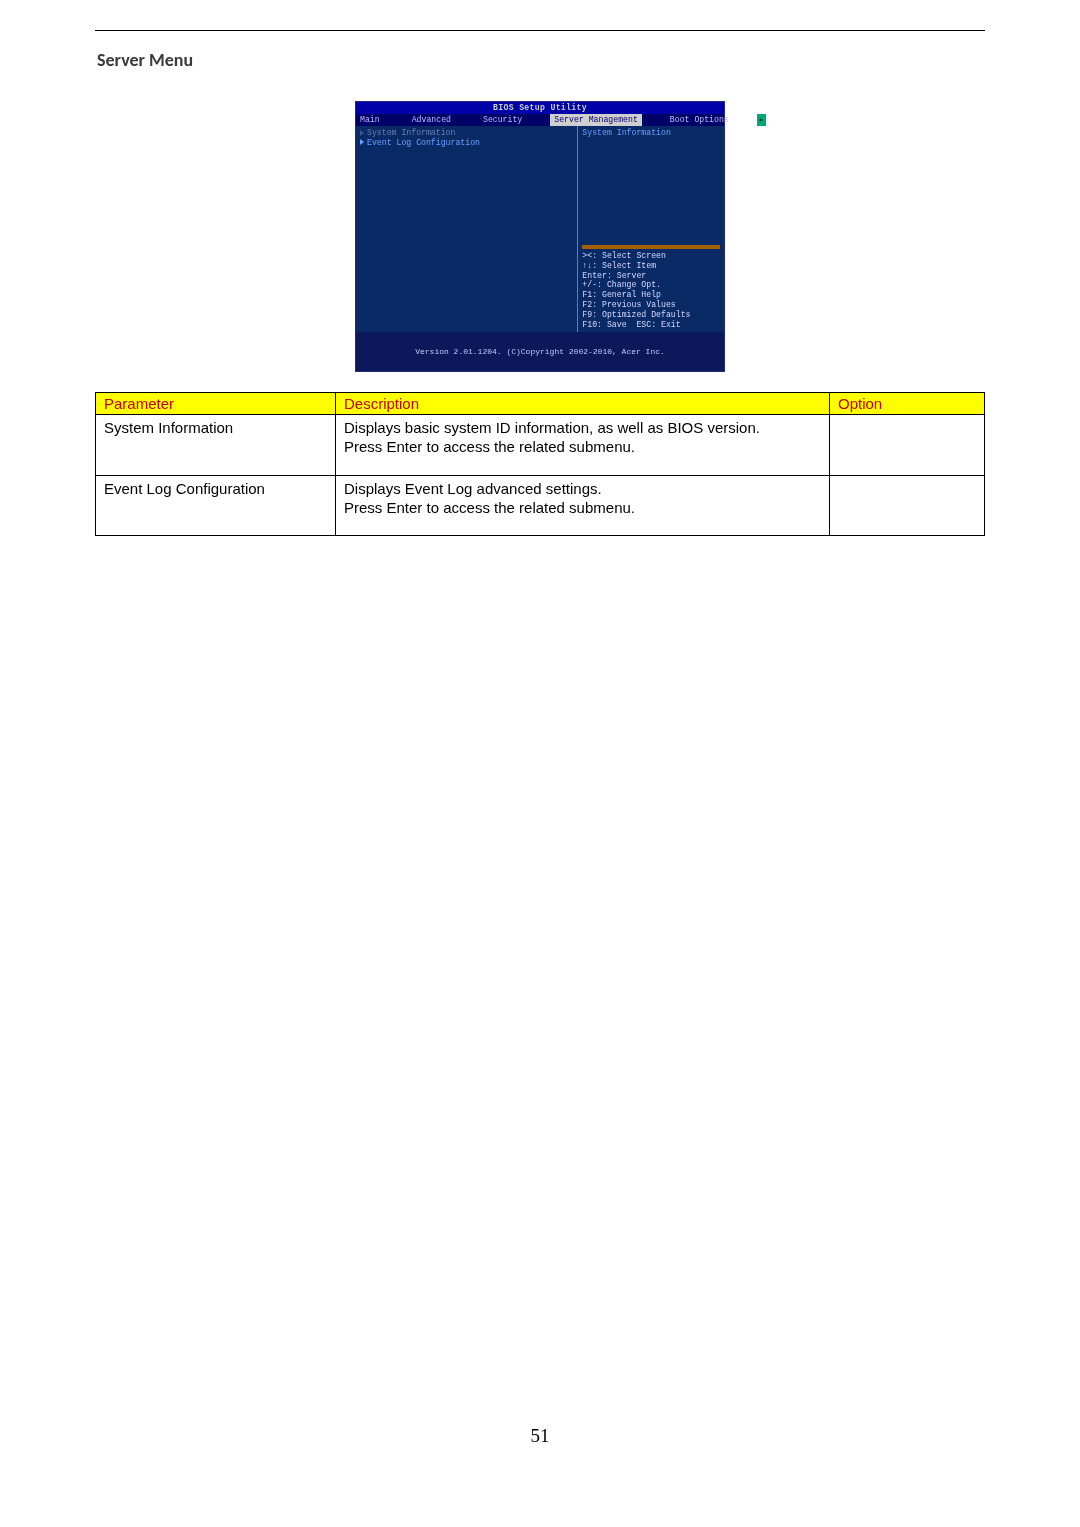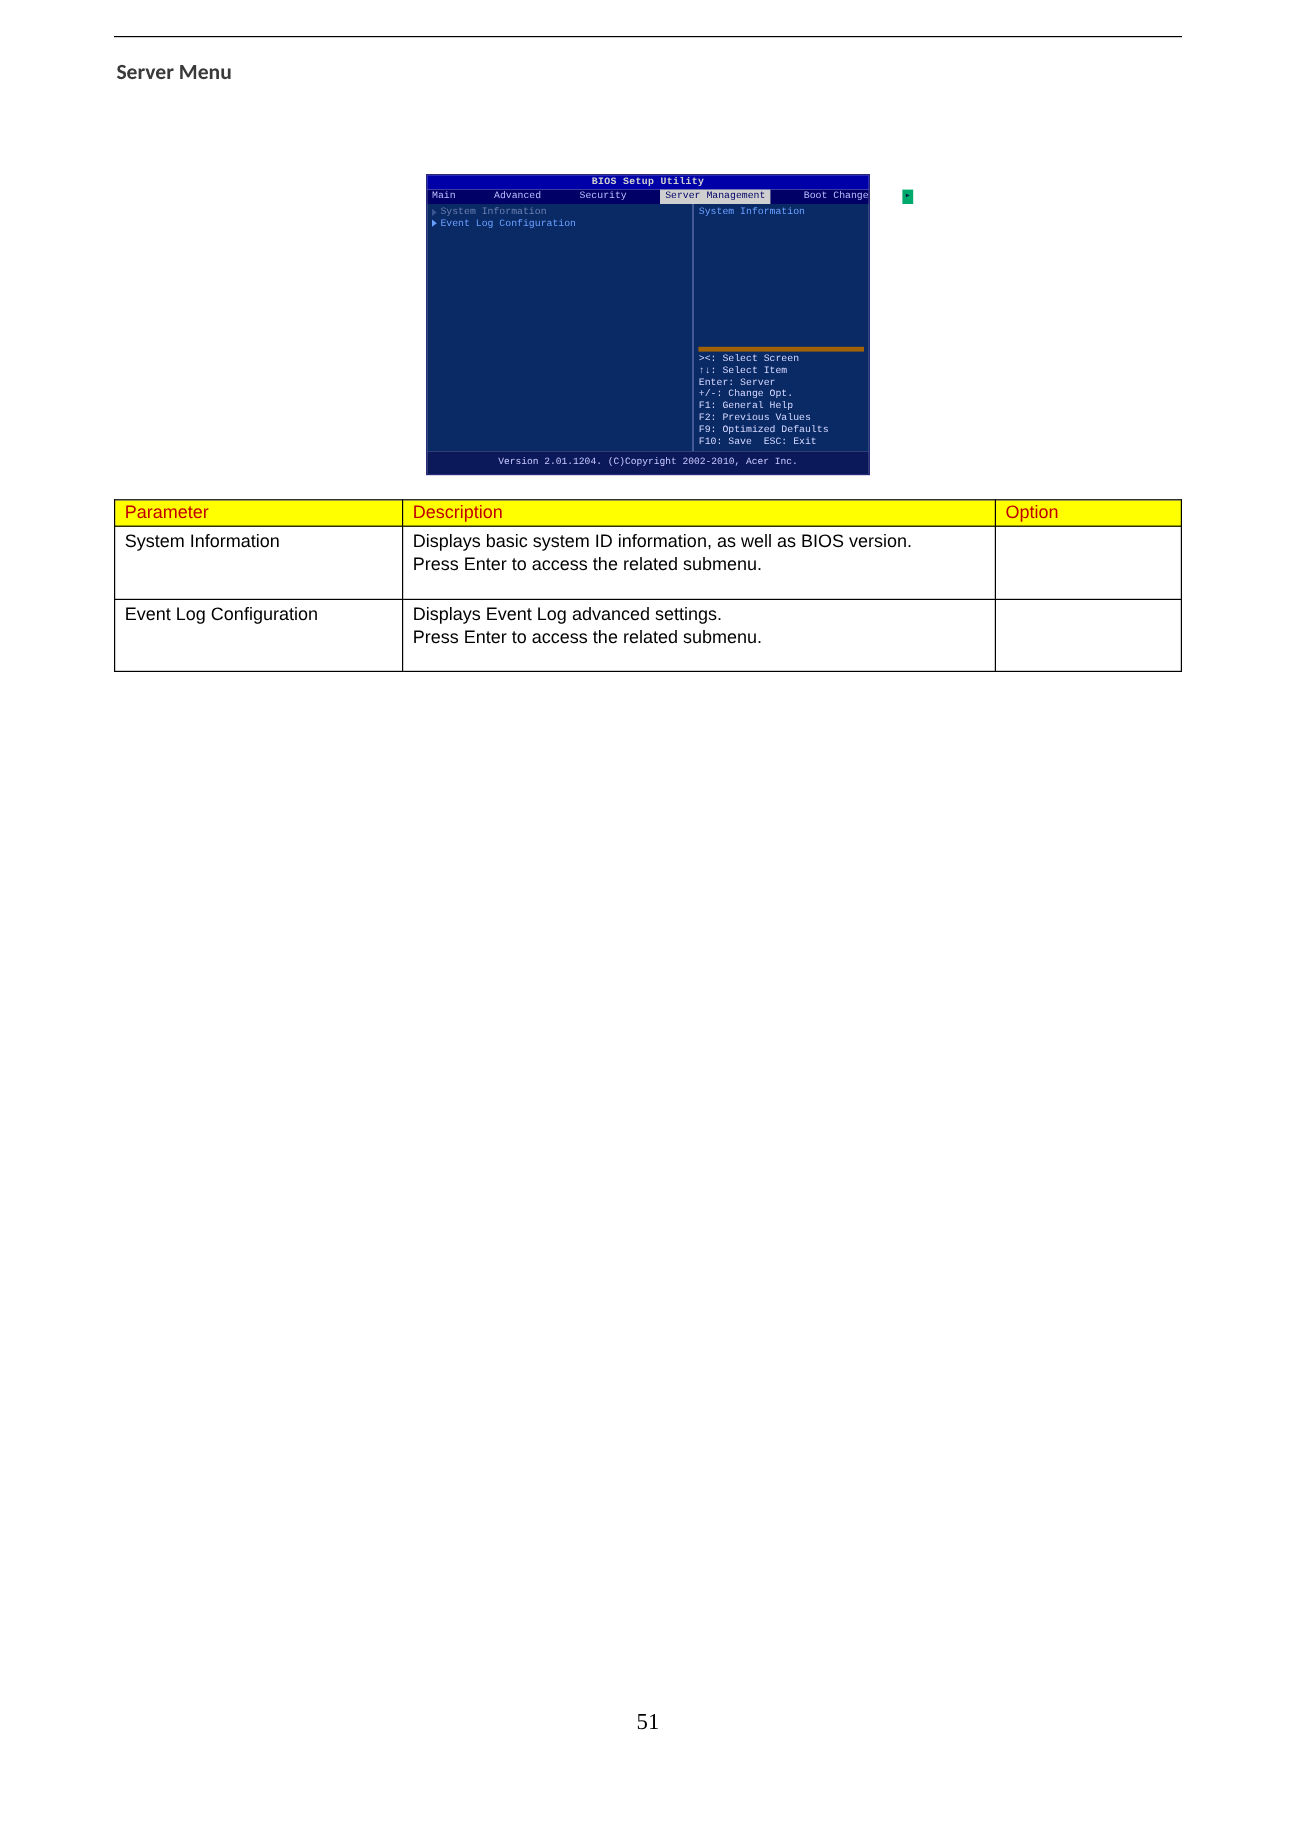--- a/index.html
+++ b/index.html
@@ -33,21 +33,20 @@
     justify-content: center;
     margin-bottom: 20px;
   }
   .bios-frame {
     width: 368px;
     border: 1px solid #2a2a7a;
     font-family: "Courier New", monospace;
     font-size: 8.2px;
     line-height: 1.2;
     color: #ffffff;
-    margin-top: 44px;
   }
   .bios-title-bar {
     background: #0000a8;
     color: #cfcfcf;
     text-align: center;
     padding: 1px 0;
     font-weight: bold;
     letter-spacing: 0.3px;
   }
   .bios-menu-bar {
@@ -114,21 +113,21 @@
   .bios-hints {
     color: #d5d8ff;
     border-top: 4px solid #a16207;
     padding-top: 2px;
   }
   .bios-hints div { white-space: pre; }
   .bios-footer {
     background: #0b195a;
     color: #c8c8ff;
     text-align: center;
-    padding: 5px 0;
+    padding: 15px 0;
     font-size: 8px;
   }
 
   table.param {
     width: 100%;
     border-collapse: collapse;
     font-size: 15px;
     table-layout: fixed;
   }
   table.param col.c1 { width: 240px; }
@@ -169,21 +168,21 @@
   <h2 class="section-title">Server Menu</h2>
 
   <div class="bios-wrap">
     <div class="bios-frame">
       <div class="bios-title-bar">BIOS Setup Utility</div>
       <div class="bios-menu-bar">
         <span class="bios-menu-item">Main</span>
         <span class="bios-menu-item">Advanced</span>
         <span class="bios-menu-item">Security</span>
         <span class="bios-menu-item selected">Server Management</span>
-        <span class="bios-menu-item">Boot Change</span>
+        <span class="bios-menu-item">Boot Options</span>
         <span class="bios-menu-arrow">▸</span>
       </div>
       <div class="bios-body">
         <div class="bios-left">
           <div class="bios-item dim sel">
             <span class="tri"></span>
             <span class="txt">System Information</span>
           </div>
           <div class="bios-item">
             <span class="tri"></span>

